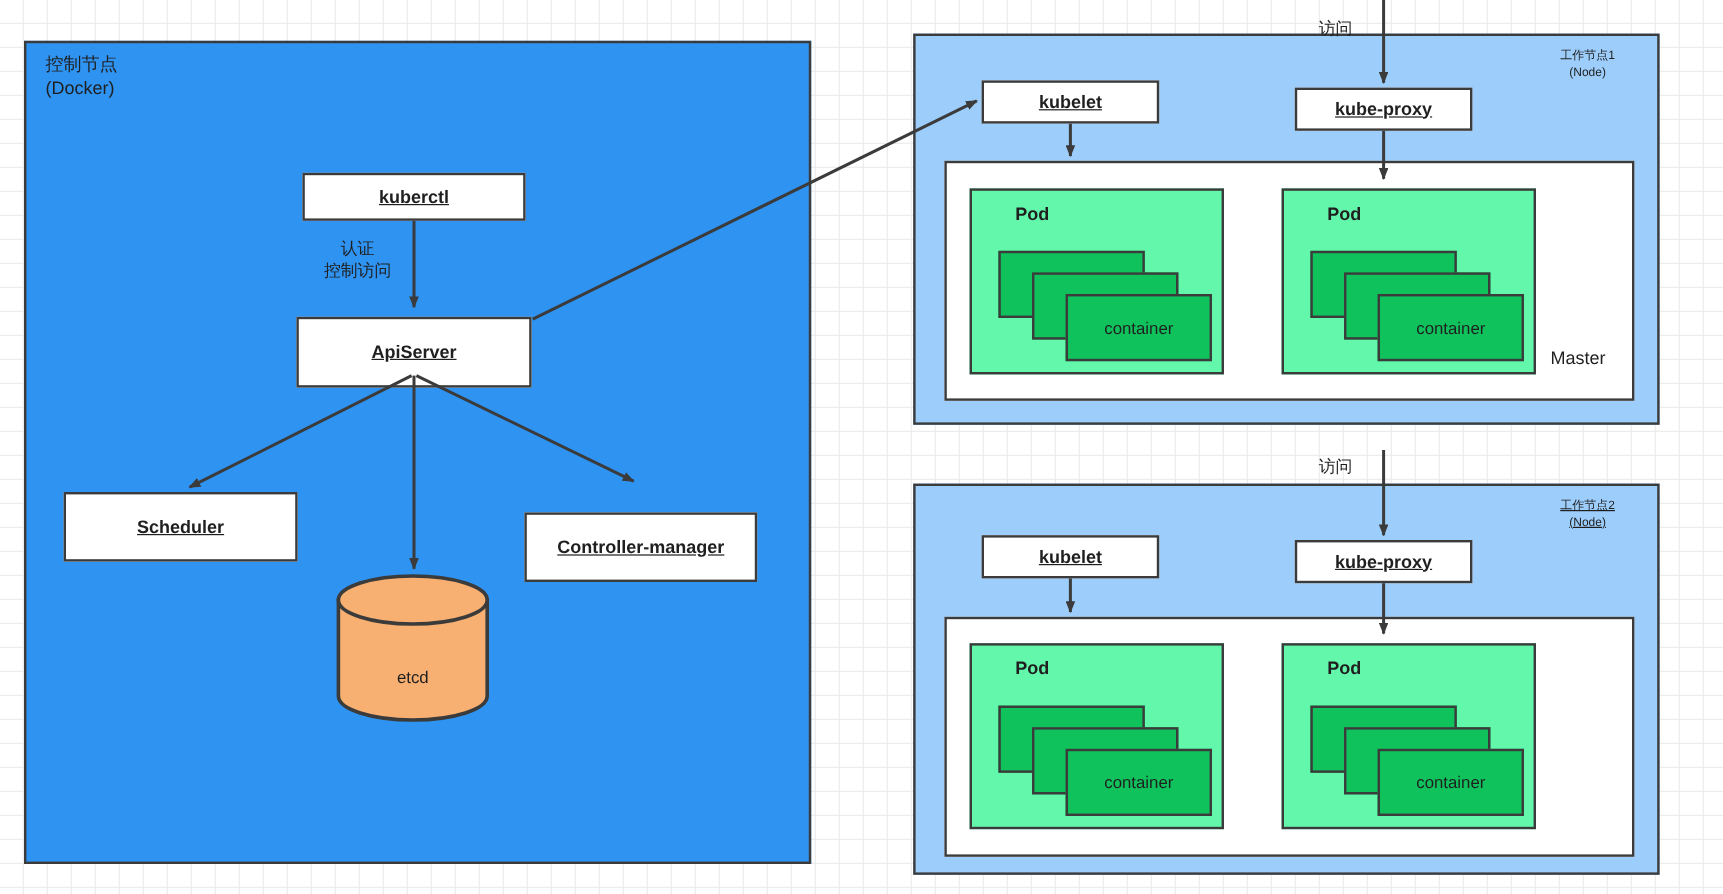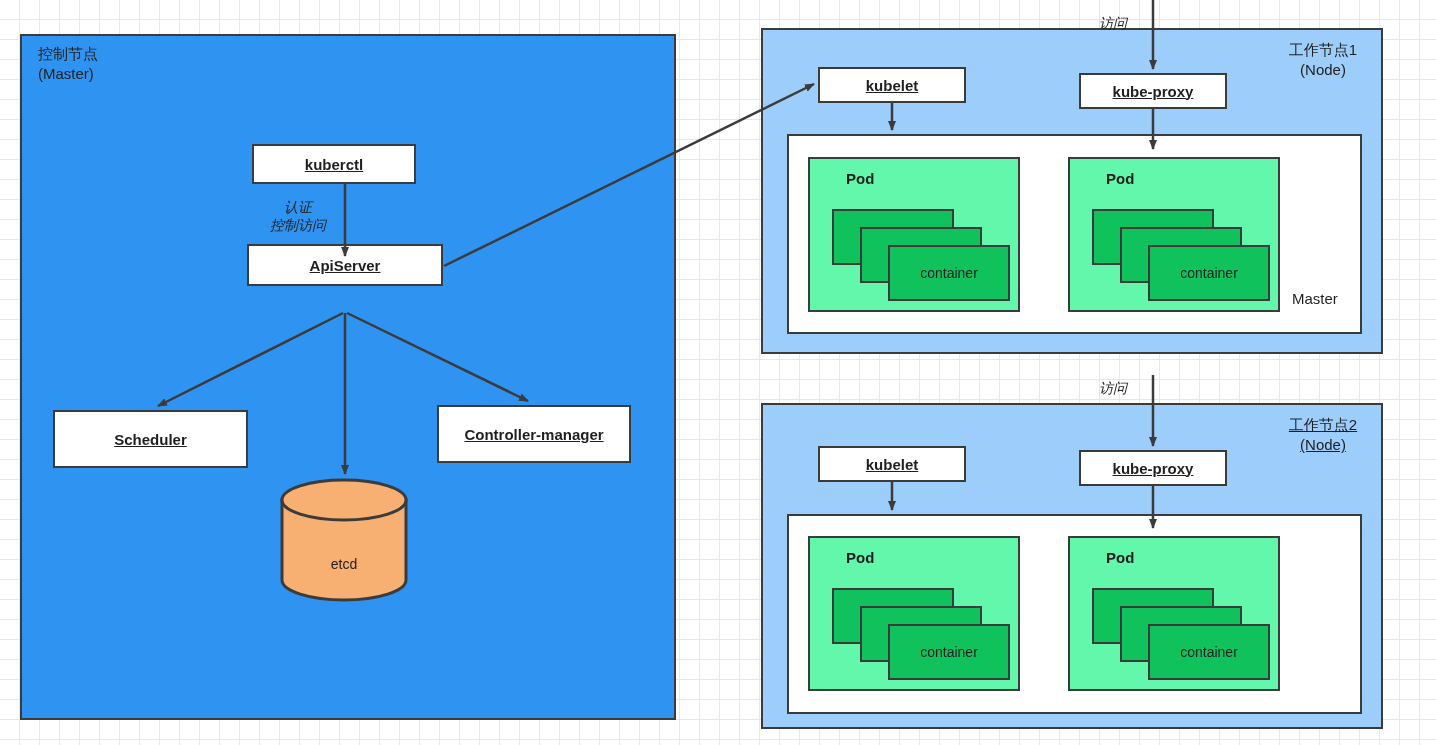--- a/index.html
+++ b/index.html
@@ -49,21 +49,21 @@
     display: flex;
     align-items: center;
     justify-content: center;
     font-weight: bold;
     font-size: 15px;
     text-decoration: underline;
   }
   .node-title {
     position: absolute;
     text-align: center;
-    font-size: 15px;
+    font-size: 10px;
     line-height: 1.35;
     color: #1f1f1f;
     white-space: pre-line;
   }
   .master-title {
     position: absolute;
     font-size: 15px;
     line-height: 1.35;
     color: #1f1f1f;
     white-space: pre-line;
@@ -86,21 +86,20 @@
     color: #1f1f1f;
     font-weight: normal;
   }
   .plain-label {
     position: absolute;
     font-size: 14px;
     line-height: 1.3;
     color: #1f1f1f;
     text-align: center;
     white-space: pre-line;
-    font-style: italic;
   }
   .docker-label {
     position: absolute;
     font-size: 15px;
     color: #1f1f1f;
   }
   svg.edges {
     position: absolute;
     left: 0;
     top: 0;
@@ -120,32 +119,32 @@
     color: #1f1f1f;
   }
 </style>
 </head>
 <body>
 
 <div id="canvas">
 
   <div class="box master-node" style="left:20px; top:34px; width:656px; height:686px;"></div>
   <div class="master-title" style="left:38px; top:44px;">控制节点
-(Master)</div>
-
-  <div class="box white-box" style="left:252px; top:144px; width:164px; height:40px;">kuberctl</div>
+(Docker)</div>
+
+  <div class="box white-box" style="left:252px; top:144px; width:186px; height:40px;">kuberctl</div>
 
   <div class="plain-label" style="left:248px; top:198px; width:100px;">认证
 控制访问</div>
 
-  <div class="box white-box" style="left:247px; top:244px; width:196px; height:42px;">ApiServer</div>
+  <div class="box white-box" style="left:247px; top:264px; width:196px; height:59px;">ApiServer</div>
 
   <div class="box white-box" style="left:53px; top:410px; width:195px; height:58px;">Scheduler</div>
 
-  <div class="box white-box" style="left:437px; top:405px; width:194px; height:58px;">Controller-manager</div>
+  <div class="box white-box" style="left:437px; top:427px; width:194px; height:58px;">Controller-manager</div>
 
   <div class="cyl" style="left:280px; top:478px; width:128px; height:124px;">
     <svg width="128" height="124" viewBox="0 0 128 124">
       <path d="M2,22 L2,102 A62,20 0 0 0 126,102 L126,22 Z" fill="#f7b071" stroke="#3b3b3b" stroke-width="3"></path>
       <ellipse cx="64" cy="22" rx="62" ry="20" fill="#f7b071" stroke="#3b3b3b" stroke-width="3"></ellipse>
     </svg>
     <div class="cyl-text" style="top:78px;">etcd</div>
   </div>
 
   <div class="box worker-node" style="left:761px; top:28px; width:622px; height:326px;"></div>

